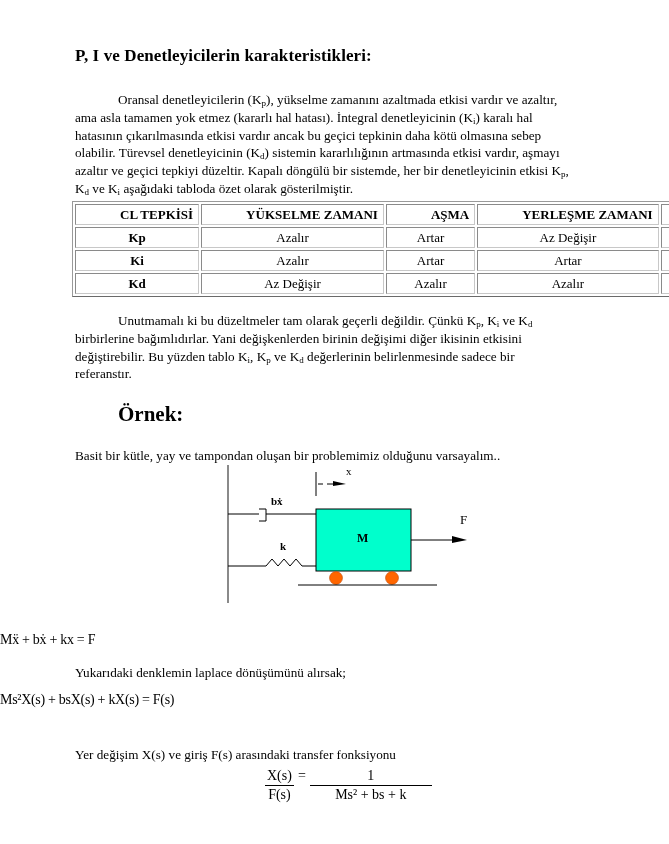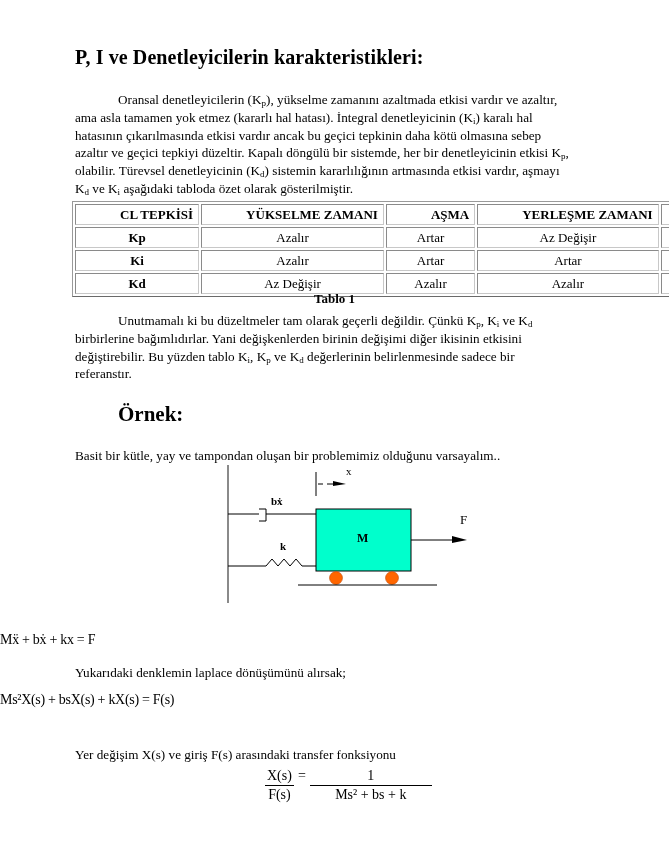--- a/index.html
+++ b/index.html
@@ -3,21 +3,21 @@
 <meta charset="utf-8">
 <style>
   html, body { margin: 0; padding: 0; background: #ffffff; }
   body {
     width: 669px; height: 844px; position: relative; overflow: hidden;
     font-family: "Liberation Serif", serif; color: #000;
   }
   .page { position: absolute; left: 0; top: 0; width: 669px; height: 844px; }
   h1.title {
     position: absolute; left: 75px; top: 46px; margin: 0;
-    font-size: 20px; font-weight: bold; letter-spacing: 0.1px;
+    font-size: 17px; font-weight: bold; letter-spacing: 0.1px;
     font-family: "Liberation Serif", serif;
   }
   .para {
     position: absolute; left: 75px; width: 540px; margin: 0;
     font-size: 13.2px; line-height: 17.8px;
   }
   .para .indent { display: inline-block; width: 43px; }
   .para .line { display: block; white-space: nowrap; }
   sub { font-size: 9px; vertical-align: -2px; line-height: 0; }
   #p1 { top: 91px; }
@@ -62,22 +62,22 @@
 <body>
 
 <div class="page">
 
   <h1 class="title">P, I ve Denetleyicilerin karakteristikleri:</h1>
 
   <div class="para" id="p1">
       <span class="line"><span class="indent"></span>Oransal denetleyicilerin (K<sub>p</sub>), yükselme zamanını azaltmada etkisi vardır ve azaltır,</span>
       <span class="line">ama asla tamamen yok etmez (kararlı hal hatası). İntegral denetleyicinin (K<sub>i</sub>) karalı hal</span>
       <span class="line">hatasının çıkarılmasında etkisi vardır ancak bu geçici tepkinin daha kötü olmasına sebep</span>
+      <span class="line">olabilir. Türevsel denetleyicinin (K<sub>d</sub>) sistemin kararlılığının artmasında etkisi vardır, aşmayı</span>
       <span class="line">azaltır ve geçici tepkiyi düzeltir. Kapalı döngülü bir sistemde, her bir denetleyicinin etkisi K<sub>p</sub>,</span>
-      <span class="line">olabilir. Türevsel denetleyicinin (K<sub>d</sub>) sistemin kararlılığının artmasında etkisi vardır, aşmayı</span>
       <span class="line">K<sub>d</sub> ve K<sub>i</sub>  aşağıdaki tabloda özet olarak gösterilmiştir.</span>
     </div>
 
   <table class="summary">
     <thead>
       <tr>
         <th>CL TEPKİSİ</th>
         <th style="width:140px">YÜKSELME ZAMANI</th>
         <th>AŞMA</th>
         <th style="width:140px">YERLEŞME ZAMANI</th>
@@ -101,21 +101,20 @@
       </tr>
       <tr>
         <td class="rowhead">Kd</td>
         <td>Az Değişir</td>
         <td>Azalır</td>
         <td>Azalır</td>
         <td>Az Değişir</td>
       </tr>
     </tbody>
   </table>
-  <div class="caption">Tablo 1</div>
 
   <div class="para" id="p2">
       <span class="line"><span class="indent"></span>Unutmamalı ki bu düzeltmeler tam olarak geçerli değildir. Çünkü K<sub>p</sub>, K<sub>i</sub> ve K<sub>d</sub></span>
       <span class="line">birbirlerine bağımlıdırlar. Yani değişkenlerden birinin değişimi diğer ikisinin etkisini</span>
       <span class="line">değiştirebilir. Bu yüzden tablo K<sub>i</sub>, K<sub>p</sub> ve K<sub>d</sub> değerlerinin belirlenmesinde sadece bir</span>
       <span class="line">referanstır.</span>
     </div>
 
   <h2 class="example">Örnek:</h2>
 

